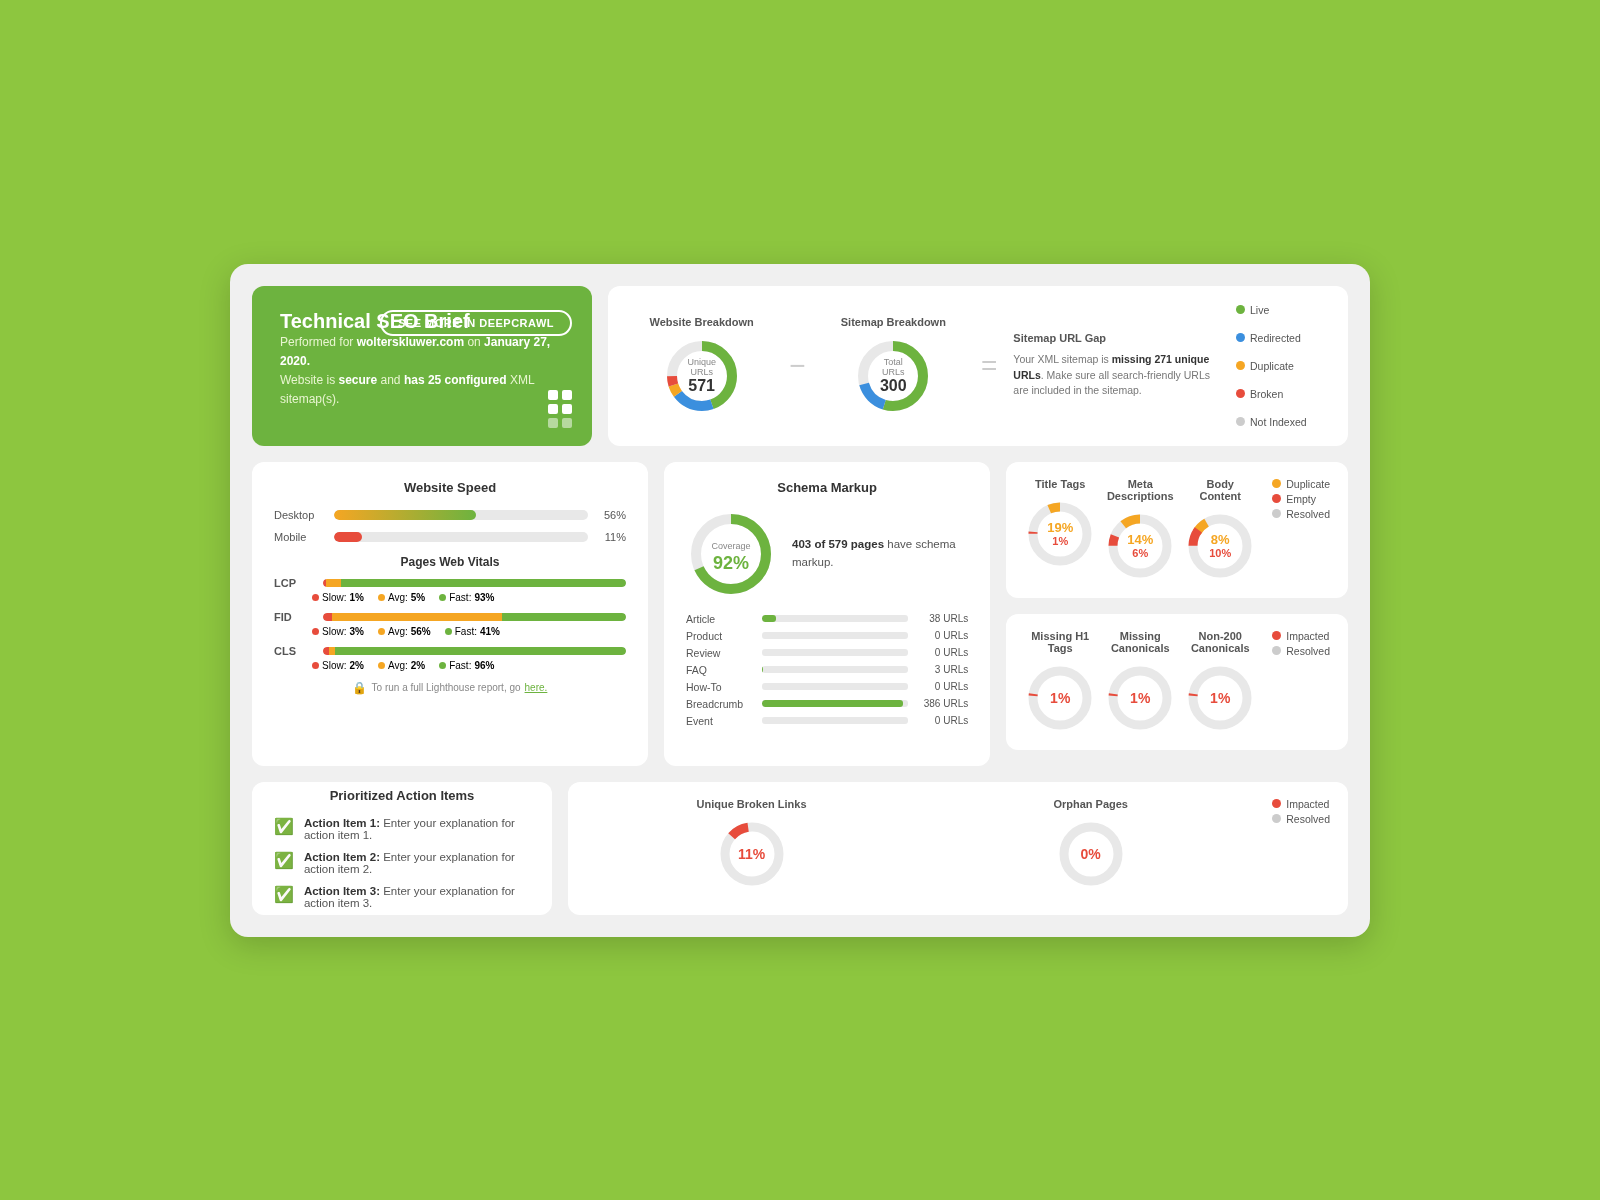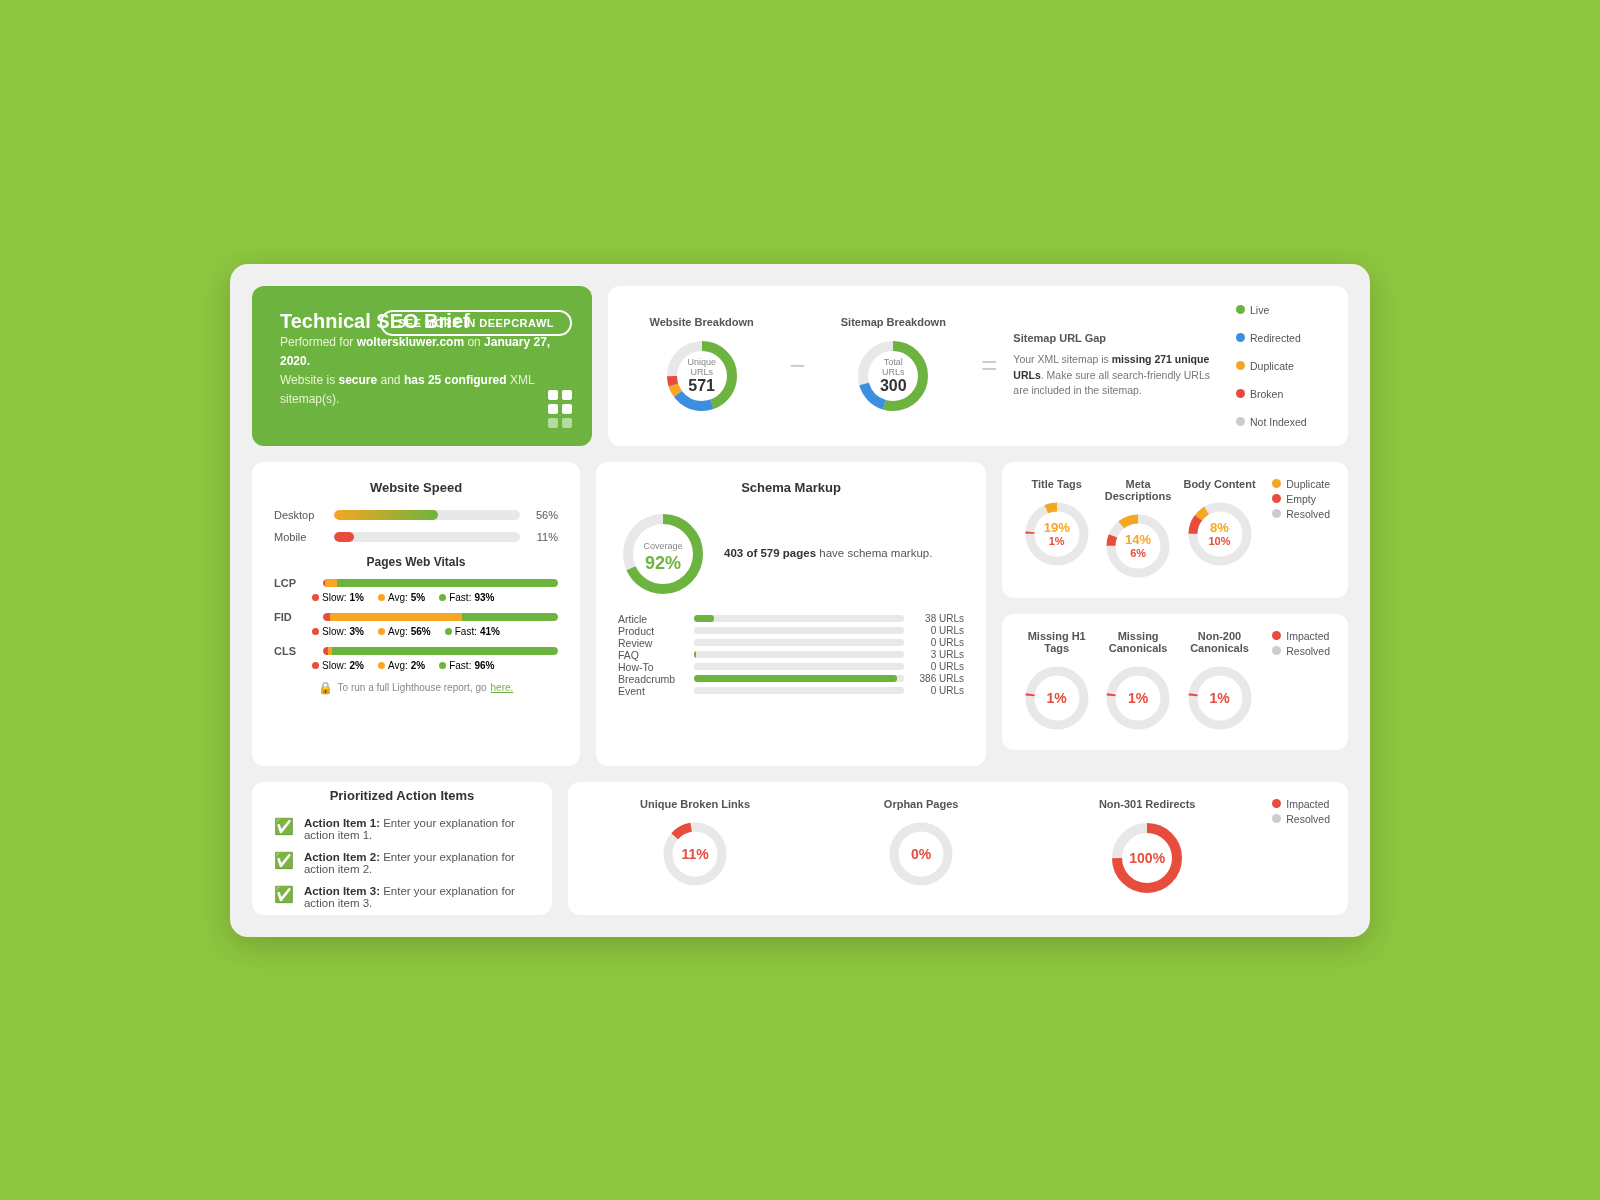--- a/index.html
+++ b/index.html
@@ -176,21 +176,21 @@
       display: flex;
       gap: 16px;
       margin-bottom: 16px;
     }
 
     
     .speed-card {
       background: #fff;
       border-radius: 12px;
       padding: 18px 22px;
-      width: 328px;
+      width: 396px;
       flex-shrink: 0;
     }
     .card-title {
       font-size: 13px;
       font-weight: bold;
       color: #333;
       text-align: center;
       margin-bottom: 14px;
     }
     .speed-row {
@@ -322,20 +322,21 @@
     }
     .schema-desc {
       font-size: 11.5px;
       color: #555;
       line-height: 1.5;
     }
     .schema-desc strong { color: #333; }
     .schema-bars {
       display: flex;
       flex-direction: column;
+      gap: 5px;
     }
     .schema-bar-row {
       display: flex;
       align-items: center;
       gap: 8px;
       font-size: 10.5px;
     }
     .schema-bar-label {
       color: #555;
       width: 68px;
@@ -936,32 +937,20 @@
           <div class="small-donut-wrap">
             <svg viewBox="0 0 72 72">
               <circle cx="36" cy="36" r="27" fill="none" stroke="#e8e8e8" stroke-width="9"></circle>
             </svg>
             <div class="small-donut-center red-donut-center">
               <span class="pct">0%</span>
             </div>
           </div>
         </div>
 
-        <div class="issue-section">
-          <div class="issue-title">Non-301 Redirects</div>
-          <div style="position:relative;width:80px;height:80px;">
-            <svg viewBox="0 0 80 80" width="80" height="80">
-              <circle cx="40" cy="40" r="30" fill="none" stroke="#e8e8e8" stroke-width="10"></circle>
-              <circle cx="40" cy="40" r="30" fill="none" stroke="#e74c3c" stroke-width="10" stroke-dasharray="188 188" stroke-dashoffset="47" transform="rotate(-90 40 40)"></circle>
-            </svg>
-            <div style="position:absolute;top:50%;left:50%;transform:translate(-50%,-50%);text-align:center;">
-              <span style="font-size:14px;font-weight:bold;color:#e74c3c;">100%</span>
-            </div>
-          </div>
-        </div>
 
         <div class="issues-legend">
           <div class="legend-item">
             <div class="legend-dot" style="background:#e74c3c"></div>
             <span>Impacted</span>
           </div>
           <div class="legend-item">
             <div class="legend-dot" style="background:#cccccc"></div>
             <span>Resolved</span>
           </div>

